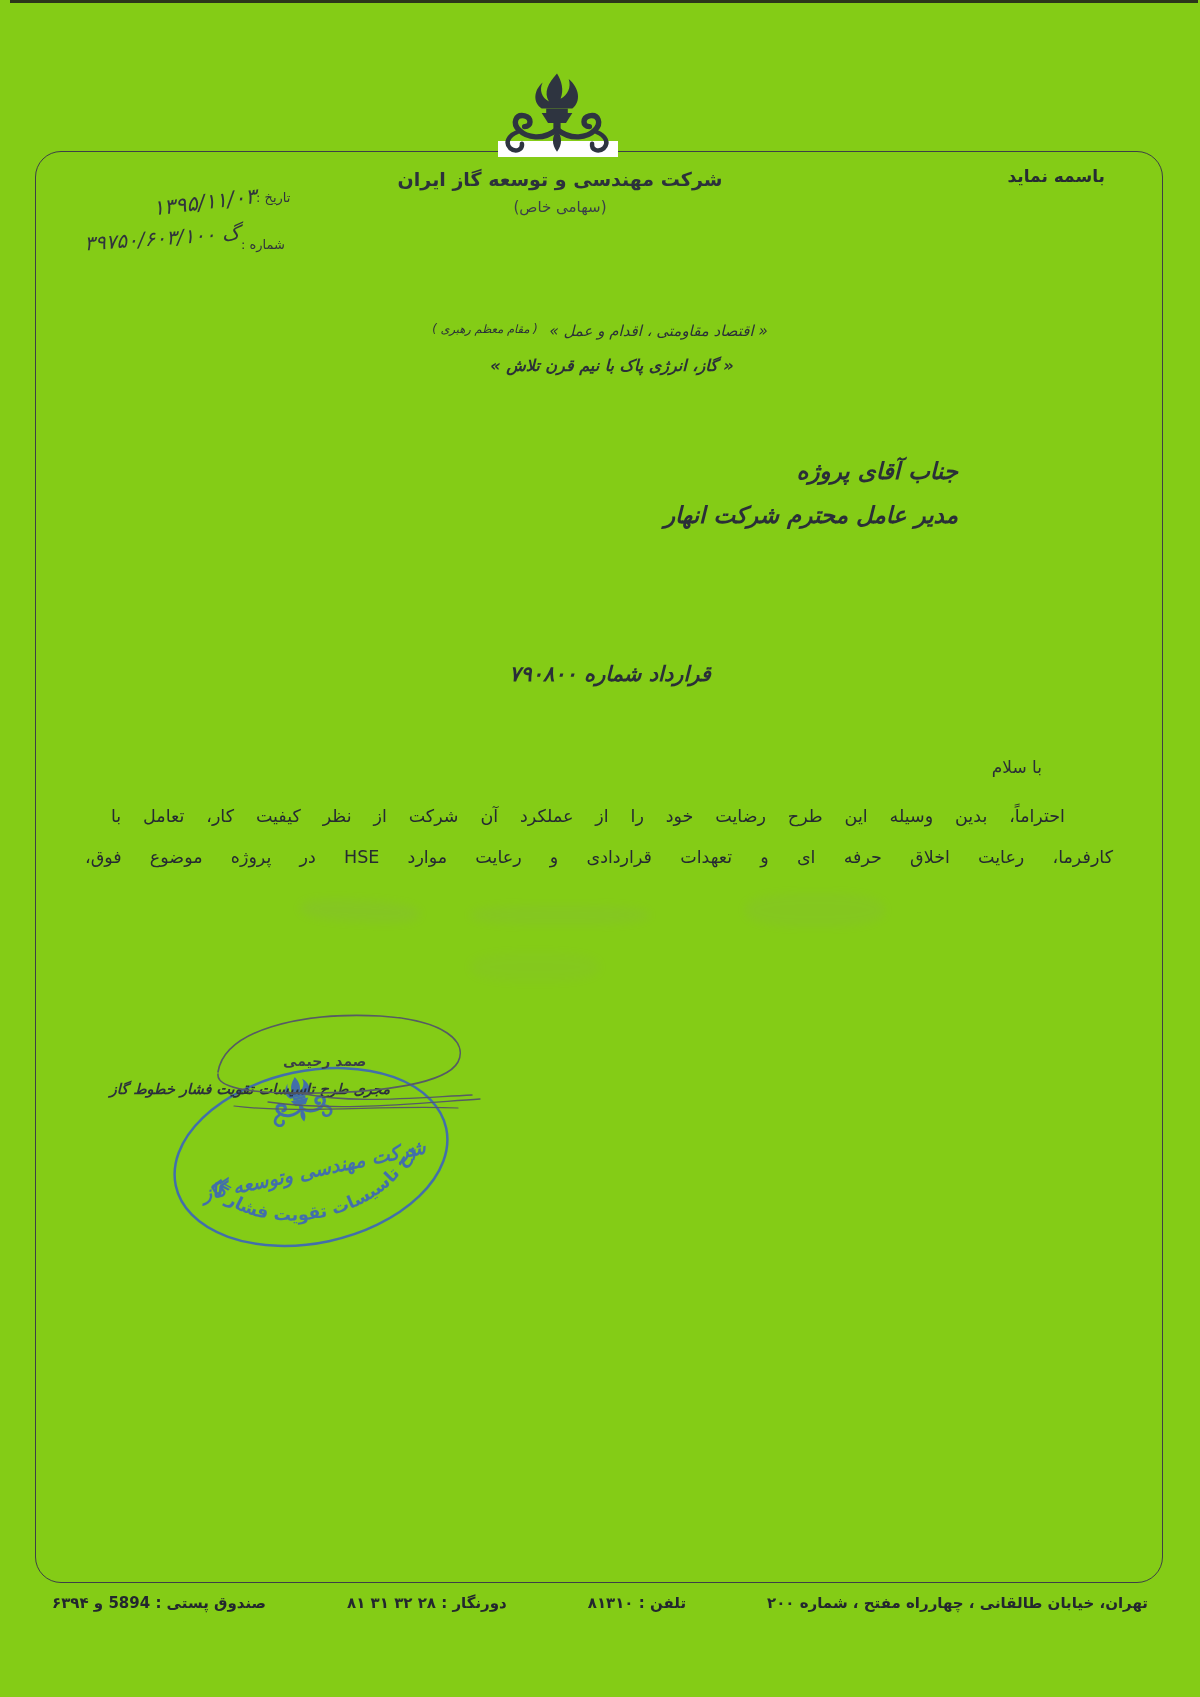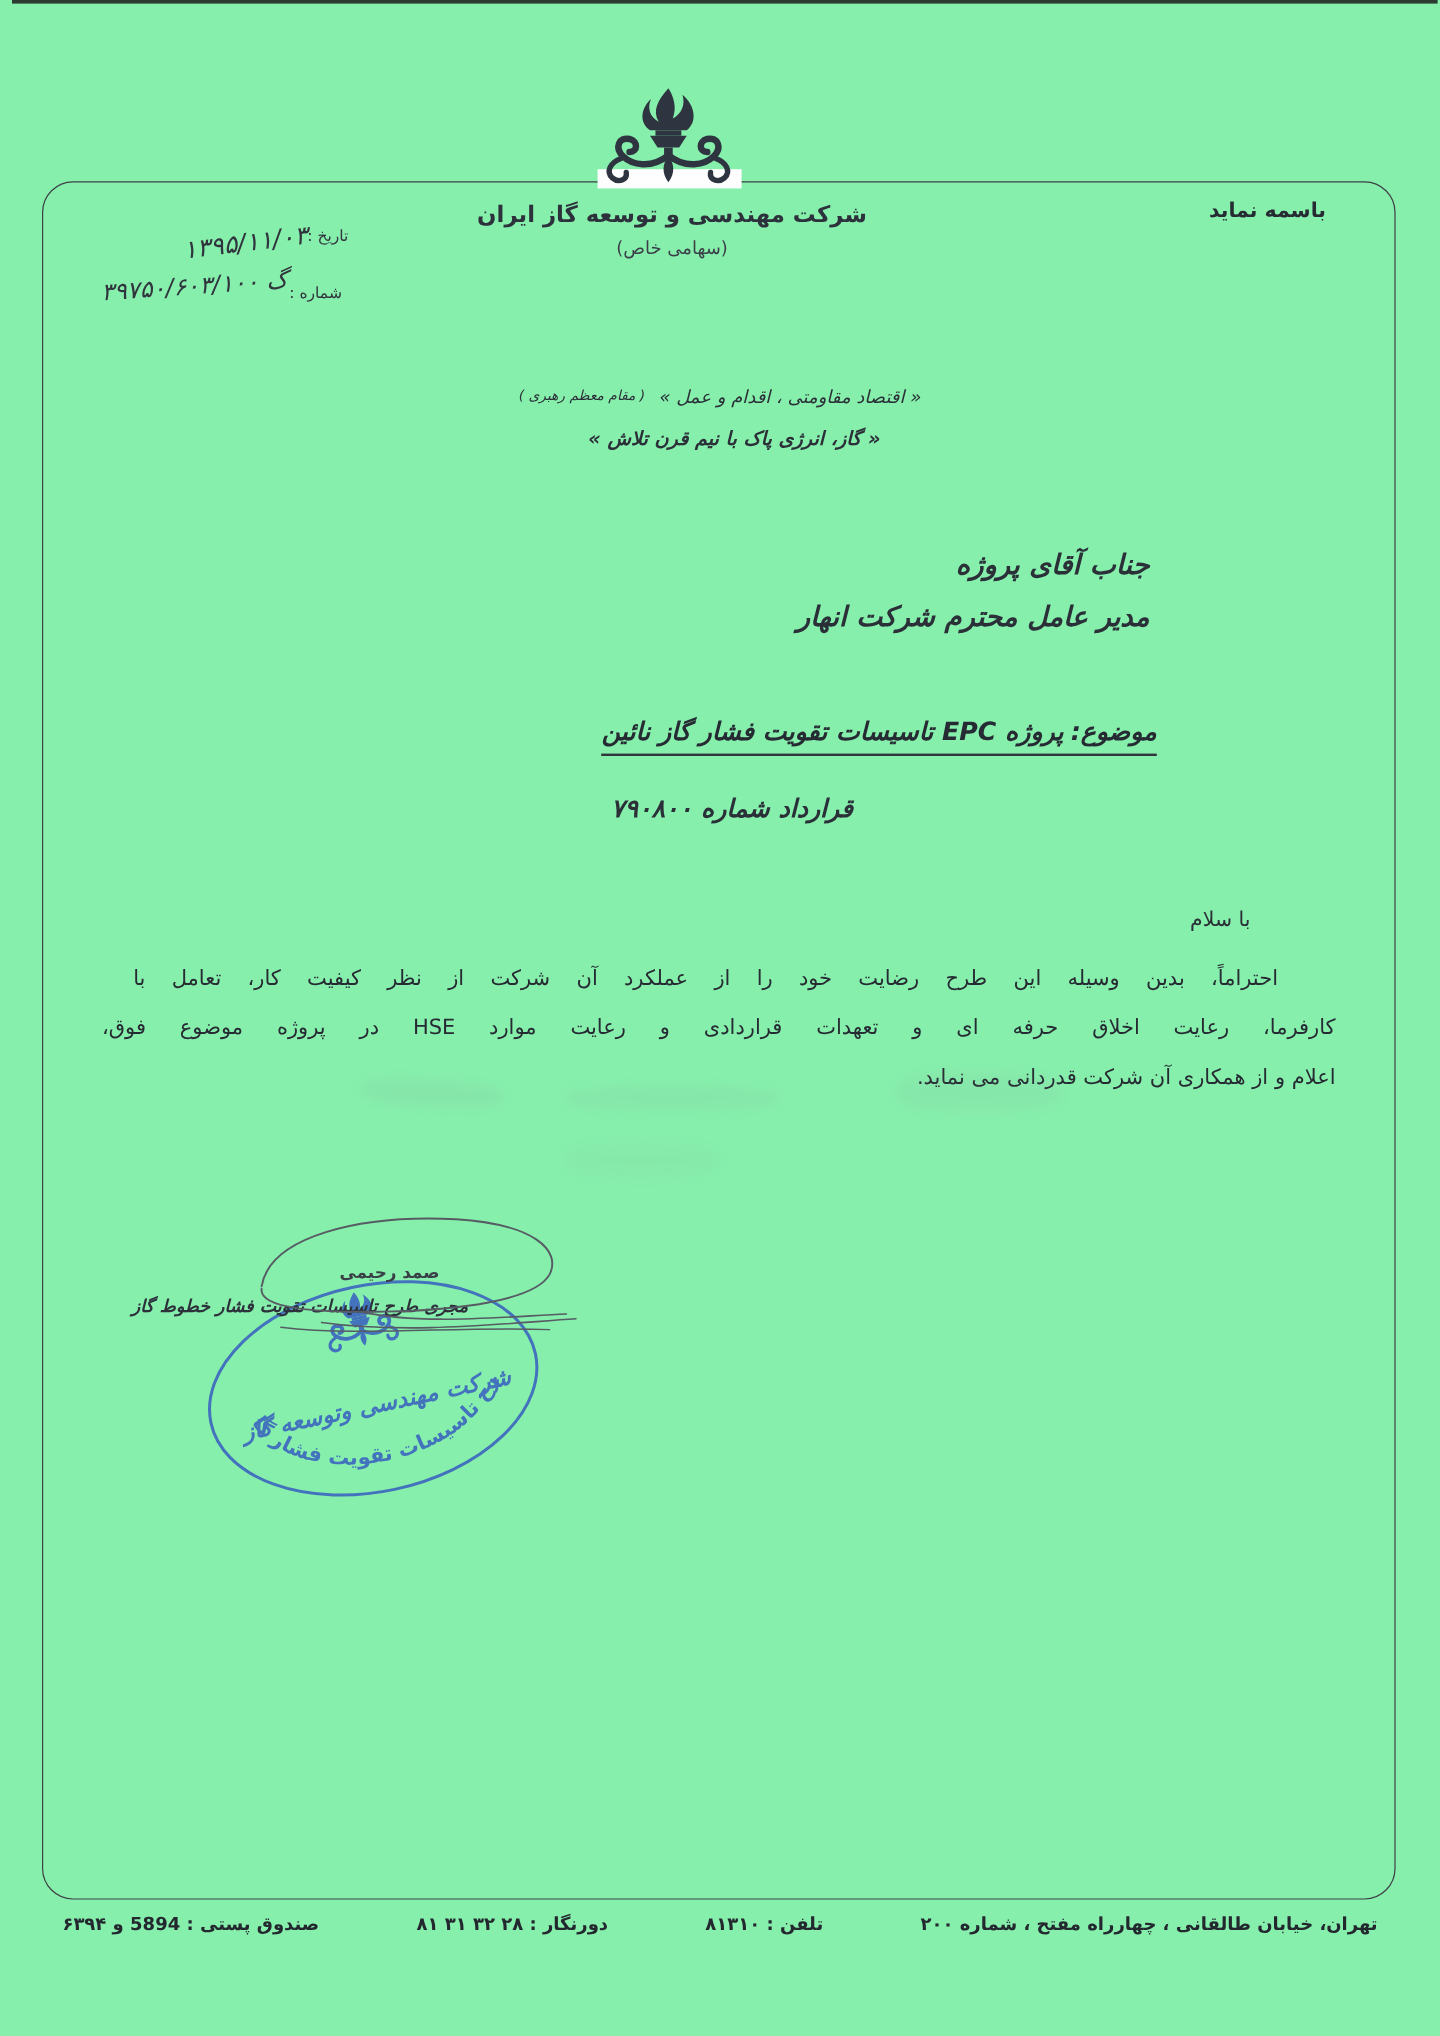--- a/index.html
+++ b/index.html
@@ -1,18 +1,18 @@
 <!DOCTYPE html>
 <html lang="fa"><head>
 <meta charset="utf-8">
 <style>
   html,body{margin:0;padding:0;background:#ffffff;}
   #page{
     position:relative;width:1200px;height:1697px;margin:0 auto;
-    background:#86efac;overflow:hidden;
+    background:#84cc16;overflow:hidden;
     font-family:"DejaVu Sans", sans-serif;
     color:#2b3038;
     direction:rtl;
   }
   .abs{position:absolute;}
   
   .scan-line{left:10px;top:0;width:1188px;height:3px;background:#1b1b1b;opacity:.85;}
   
   .frame{
     left:35px;top:151px;width:1128px;height:1432px;
@@ -96,30 +96,26 @@
 
   <div class="abs slogan1">
     <span>« اقتصاد مقاومتی ، اقدام و عمل »</span>
     <span class="attrib">( مقام معظم رهبری )</span>
   </div>
   <div class="abs slogan2">« گاز، انرژی پاک با نیم قرن تلاش »</div>
 
   <div class="abs recipient1">جناب آقای پروژه</div>
   <div class="abs recipient2">مدیر عامل محترم شرکت انهار</div>
 
-  <div class="abs subject">
-    <span>موضوع:</span><span class="subj-text">پروژه EPC تاسیسات تقویت فشار گاز نائین</span>
-  </div>
   <div class="abs contract">قرارداد شماره ۷۹۰۸۰۰</div>
 
   <div class="abs salutation">با سلام</div>
   <div class="abs body-block">
     <div class="body-line first">احتراماً، بدین وسیله این طرح رضایت خود را از عملکرد آن شرکت از نظر کیفیت کار، تعامل با</div>
     <div class="body-line">کارفرما، رعایت اخلاق حرفه ای و تعهدات قراردادی و رعایت موارد HSE در پروژه موضوع فوق،</div>
-    <div class="body-line last">اعلام و از همکاری آن شرکت قدردانی می نماید.</div>
   </div>
 
   <div class="ghost" style="left:300px;top:900px;width:120px;height:22px;opacity:.09;transform:rotate(3deg);"></div>
   <div class="ghost" style="left:470px;top:905px;width:180px;height:20px;opacity:.08;"></div>
   <div class="ghost" style="left:745px;top:893px;width:140px;height:34px;opacity:.07;"></div>
   <div class="ghost" style="left:470px;top:952px;width:130px;height:30px;opacity:.05;"></div>
 
   <svg class="abs sig-svg" viewBox="0 0 340 115">
     <path d="M 68,72 C 75,30 150,12 230,16 C 295,20 318,42 308,62 C 296,84 230,92 170,93 C 110,94 66,90 68,74" fill="none" stroke="#565b64" stroke-width="1.6" stroke-linecap="round"></path>
     <path d="M 150,93 C 200,104 260,98 322,95" fill="none" stroke="#565b64" stroke-width="1.4" stroke-linecap="round"></path>

